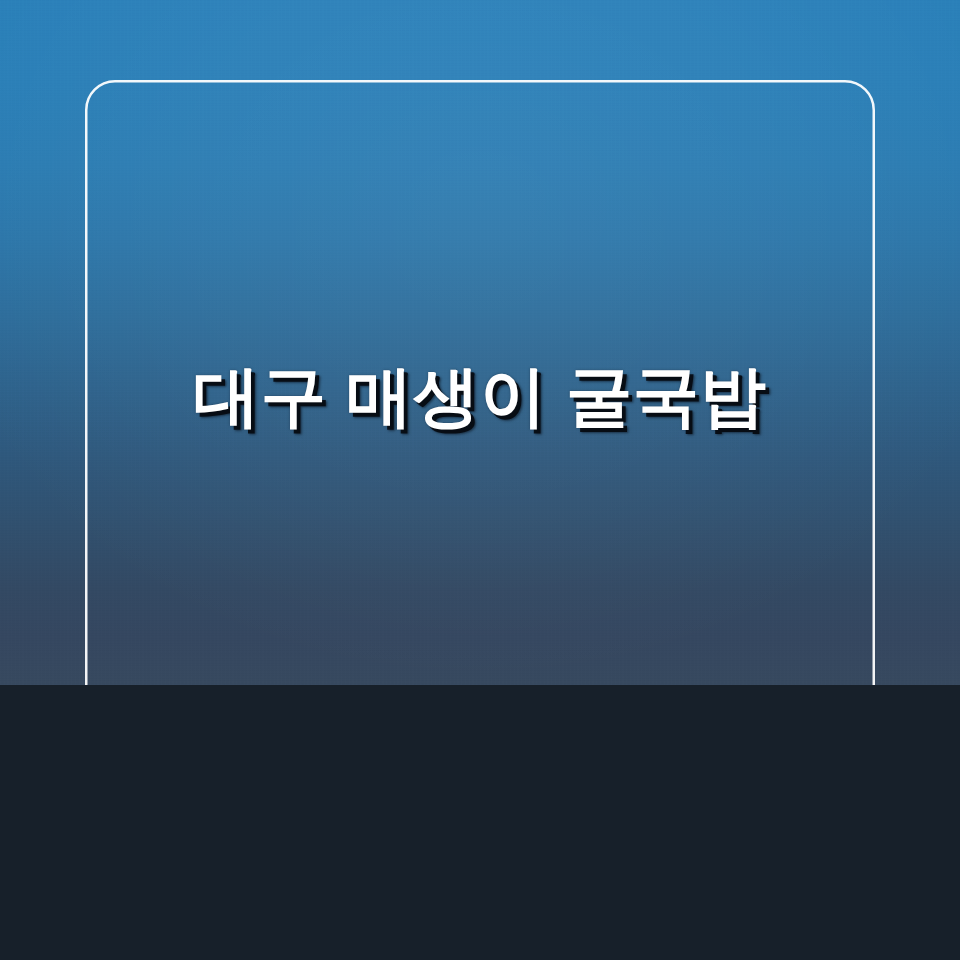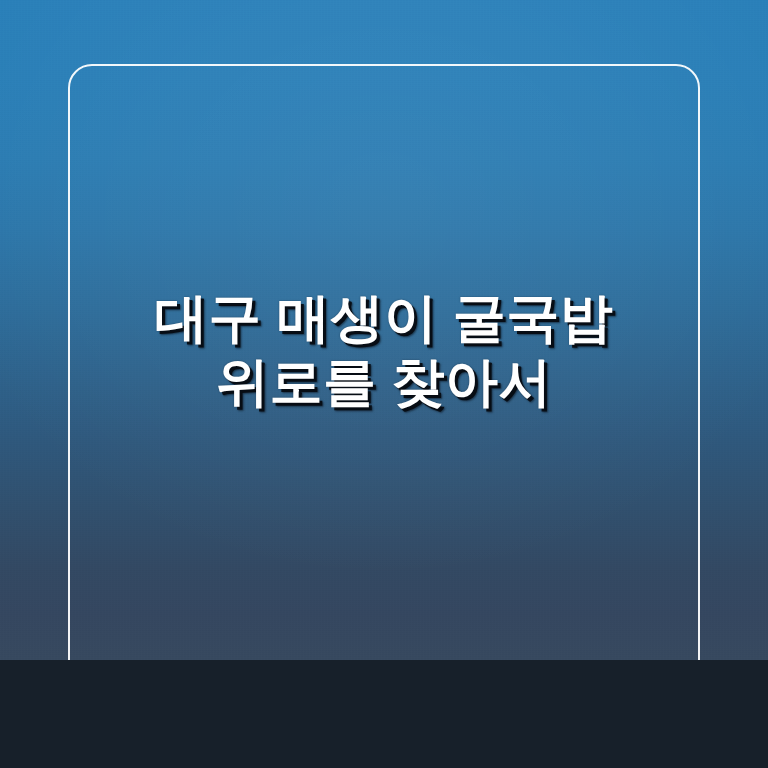--- a/index.html
+++ b/index.html
@@ -5,21 +5,21 @@
 <style>
   html, body {
     margin: 0;
     padding: 0;
     background: #17202a;
   }
 
   .canvas {
     position: relative;
     width: 768px;
-    height: 660px;
+    height: 548px;
     overflow: hidden;
     font-family: "Liberation Sans", "DejaVu Sans", sans-serif;
     
     background:
       linear-gradient(
         180deg,
         #2a80ba 0%,
         #2a7fb8 12%,
         #2b7cb3 24%,
         #2c76aa 35%,
@@ -116,16 +116,15 @@
 
 <div class="canvas">
 
   <div class="glow"></div>
   <div class="grain"></div>
 
   <div class="frame"></div>
 
   <div class="headline">
     <span class="headline-line">대구 매생이 굴국밥</span>
-    <span class="headline-line">위로를 찾아서</span>
   </div>
 
 </div>
 
 </body></html>

